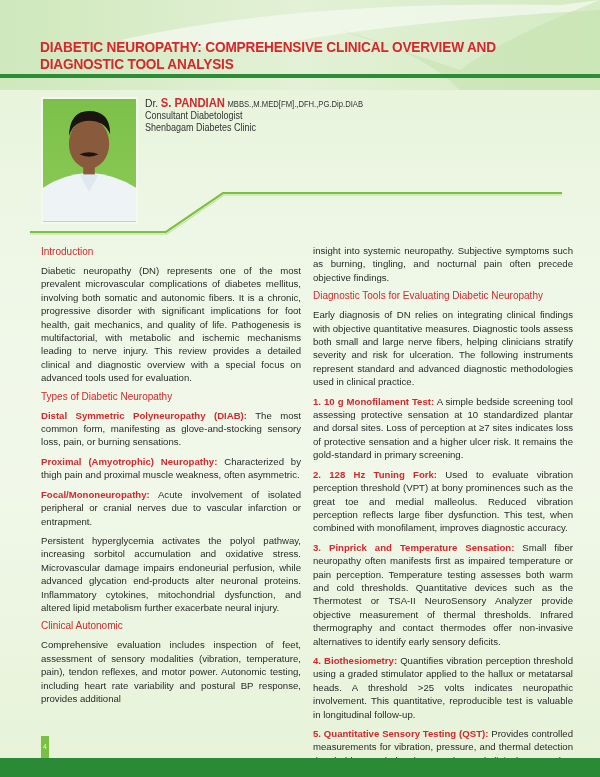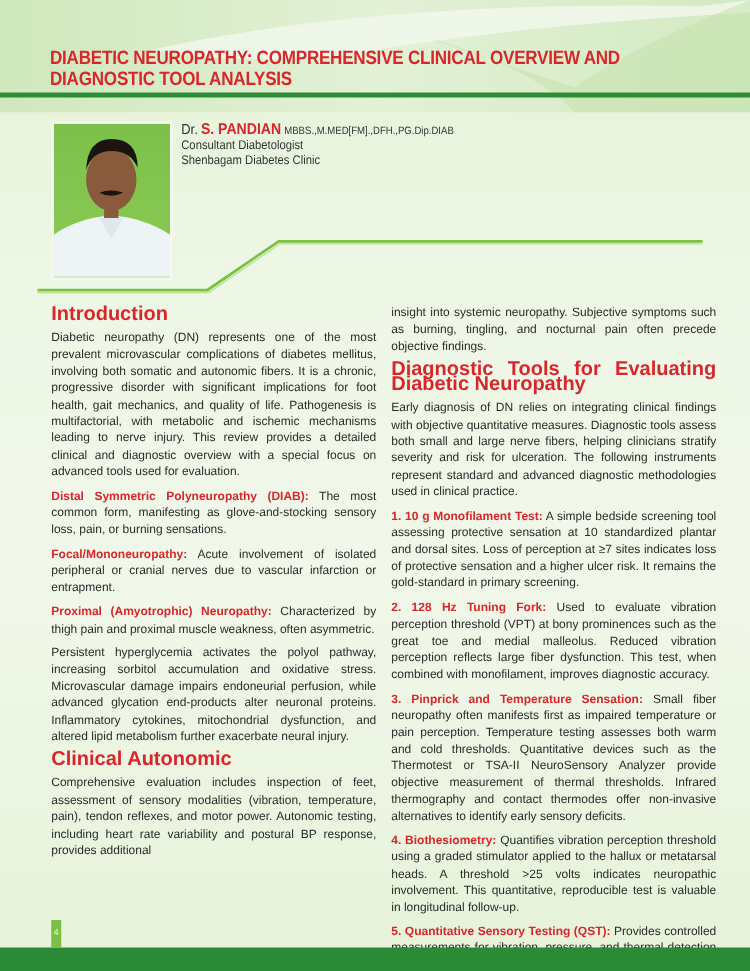--- a/index.html
+++ b/index.html
@@ -40,21 +40,21 @@
   .author .quals { font-size: 8.5px; }
   .deco-line { position: absolute; left: 0; top: 180px; width: 600px; height: 60px; z-index: 1; }
 
   .col {
     position: absolute; top: 246px; width: 260px; z-index: 2;
     font-size: 9.6px; line-height: 13.4px; text-align: justify; color: #2b2b2b;
   }
   .col-left { left: 41px; }
   .col-right { left: 313px; }
   .col h3 {
-    margin: 0 0 6px 0; font-size: 16px; line-height: 12px; color: #d8262a; font-weight: bold;
+    margin: 0 0 6px 0; font-size: 10px; line-height: 12px; color: #d8262a; font-weight: normal;
   }
   .col p { margin: 0 0 6px 0; }
   .col .lead { color: #d8262a; font-weight: bold; }
   .col-right .cont { margin-bottom: 6px; }
 
   .page-tab {
     position: absolute; left: 41px; top: 736px; width: 8px; height: 22px;
     background: #7cc043; color: #eaf5dc; font-size: 7px; text-align: center; line-height: 22px; z-index: 3;
   }
   .footer {
@@ -106,23 +106,24 @@
 
 <svg class="deco-line" viewBox="0 0 600 60" preserveAspectRatio="none">
   <polyline points="30,52 166,52 223,13 562,13" fill="none" stroke="#7cc043" stroke-width="2.2"></polyline>
   <polyline points="30,54 167,54 224,15 562,15" fill="none" stroke="#b9df8f" stroke-width="1"></polyline>
 </svg>
 
 <div class="col col-left">
   <h3>Introduction</h3>
   <p>Diabetic neuropathy (DN) represents one of the most prevalent microvascular complications of diabetes mellitus, involving both somatic and autonomic fibers. It is a chronic, progressive disorder with significant implications for foot health, gait mechanics, and quality of life. Pathogenesis is multifactorial, with metabolic and ischemic mechanisms leading to nerve injury. This review provides a detailed clinical and diagnostic overview with a special focus on advanced tools used for evaluation.</p>
 
+  <h3>Types of Diabetic Neuropathy</h3>
   <p><span class="lead">Distal Symmetric Polyneuropathy (DIAB):</span><span> The most common form, manifesting as glove-and-stocking sensory loss, pain, or burning sensations.</span></p>
+  <p><span class="lead">Proximal (Amyotrophic) Neuropathy:</span><span> Characterized by thigh pain and proximal muscle weakness, often asymmetric.</span></p>
   <p><span class="lead">Focal/Mononeuropathy:</span><span> Acute involvement of isolated peripheral or cranial nerves due to vascular infarction or entrapment.</span></p>
-  <p><span class="lead">Proximal (Amyotrophic) Neuropathy:</span><span> Characterized by thigh pain and proximal muscle weakness, often asymmetric.</span></p>
 
   <p>Persistent hyperglycemia activates the polyol pathway, increasing sorbitol accumulation and oxidative stress. Microvascular damage impairs endoneurial perfusion, while advanced glycation end-products alter neuronal proteins. Inflammatory cytokines, mitochondrial dysfunction, and altered lipid metabolism further exacerbate neural injury.</p>
 
   <h3>Clinical Autonomic</h3>
   <p>Comprehensive evaluation includes inspection of feet, assessment of sensory modalities (vibration, temperature, pain), tendon reflexes, and motor power. Autonomic testing, including heart rate variability and postural BP response, provides additional</p>
 </div>
 
 <div class="col col-right" style="top:244px">
   <p class="cont">insight into systemic neuropathy. Subjective symptoms such as burning, tingling, and nocturnal pain often precede objective findings.</p>
 

